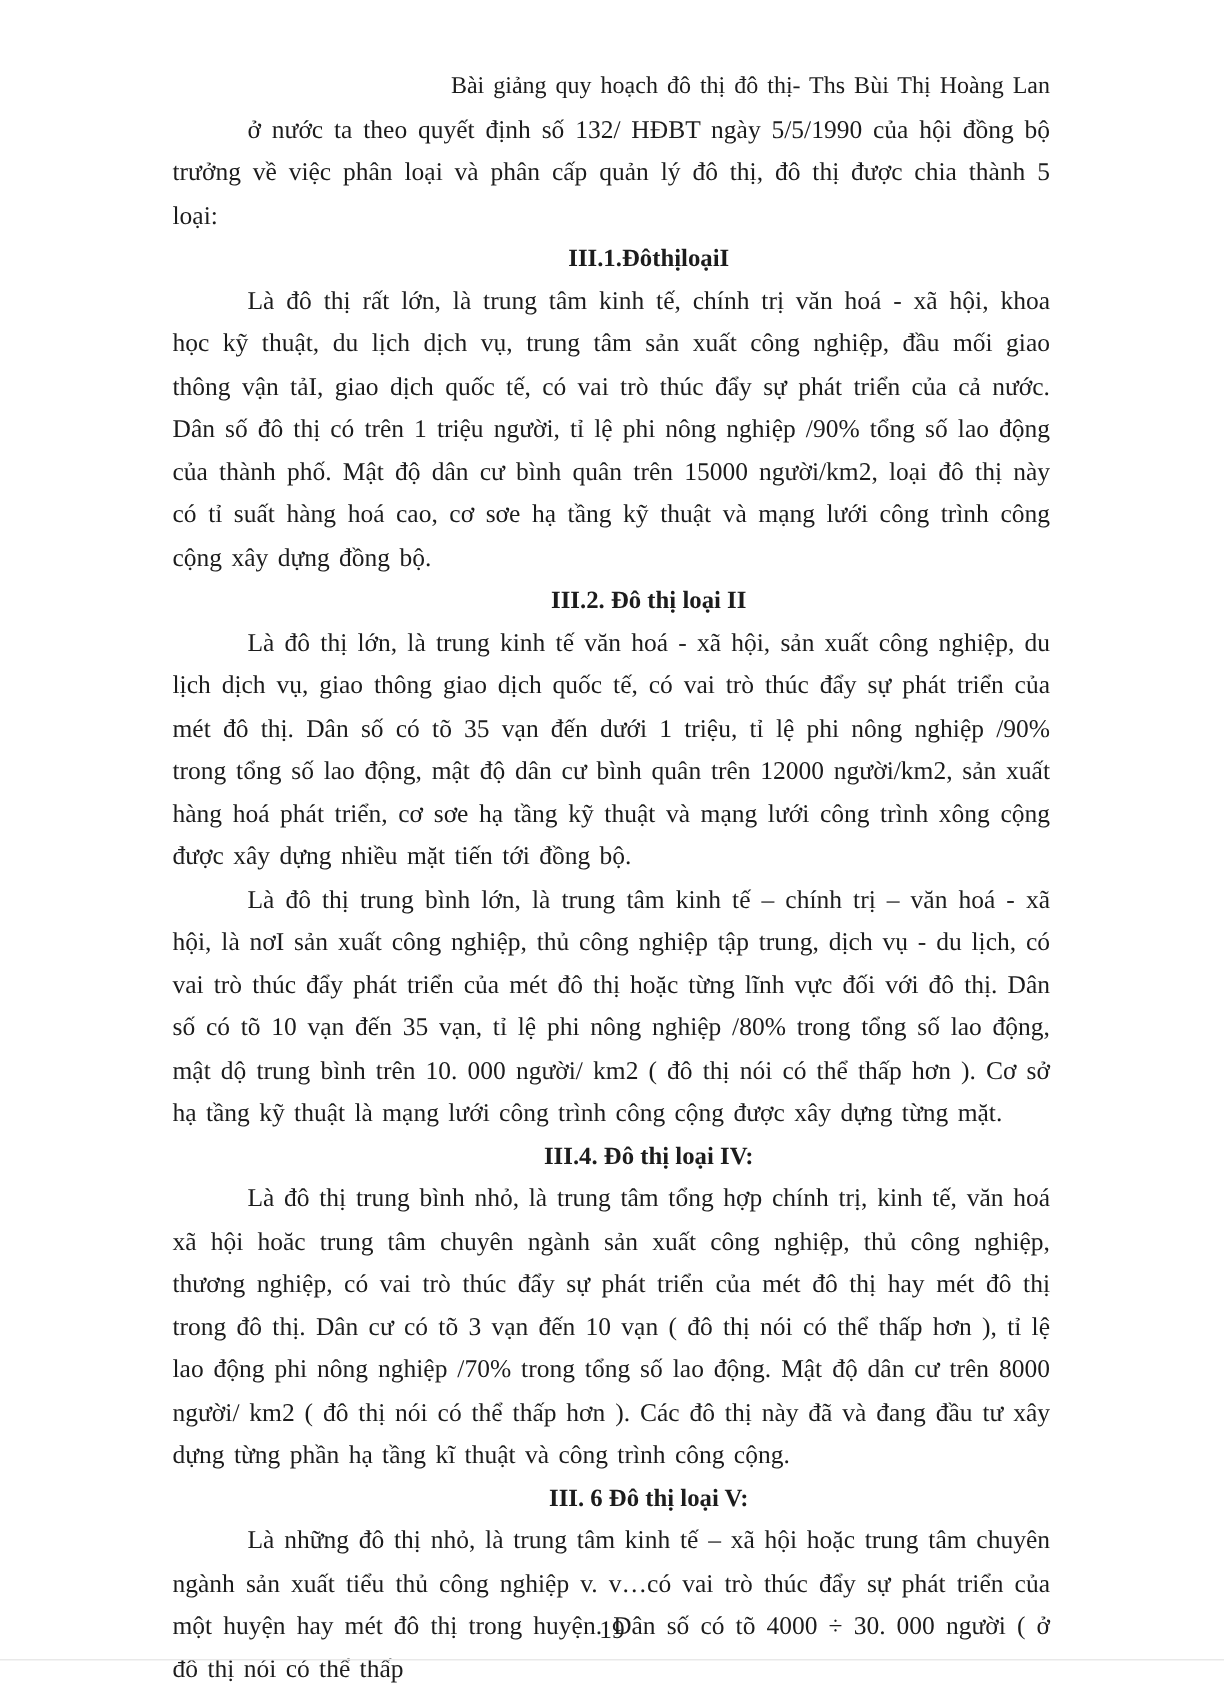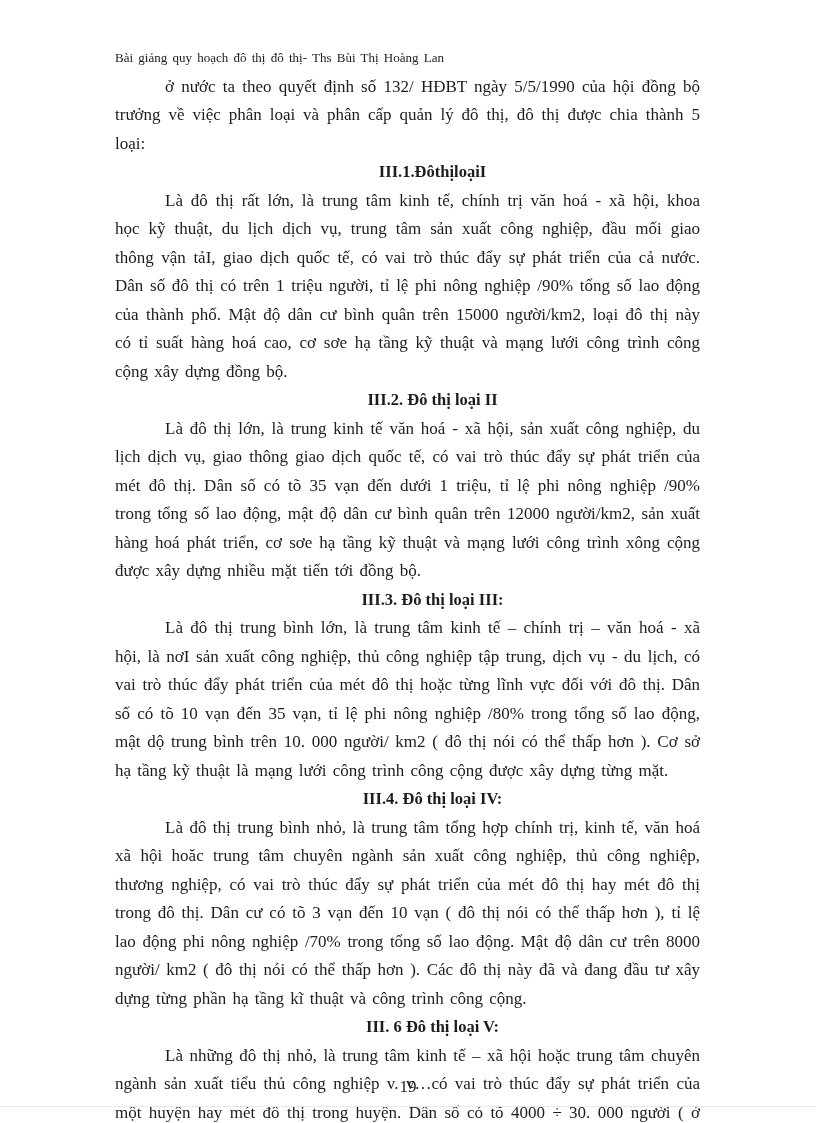--- a/index.html
+++ b/index.html
@@ -14,22 +14,22 @@
     color: #1c1c1c;
     overflow: hidden;
   }
   .content {
     position: absolute;
     top: 44px;
     left: 115px;
     width: 585px;
   }
   .doc-header {
-    text-align: left;
-    font-size: 13px;
+    text-align: right;
+    font-size: 16px;
     line-height: 28.5px;
     word-spacing: 2px;
   }
   .body-par {
     text-align: justify;
     text-indent: 50px;
     font-size: 17px;
     line-height: 28.5px;
     word-spacing: 2px;
   }
@@ -86,21 +86,20 @@
       </div>
       <p class="body-par">Là đô thị rất lớn, là trung tâm kinh tế, chính trị văn hoá - xã hội, khoa học kỹ thuật, du lịch dịch vụ, trung tâm sản xuất công nghiệp, đầu mối giao thông vận tảI, giao dịch quốc tế, có vai trò thúc đẩy sự phát triển của cả nước. Dân số đô thị có trên 1 triệu người, tỉ lệ phi nông nghiệp /90% tổng số lao động của thành phố. Mật độ dân cư bình quân trên 15000 người/km2, loại đô thị này có tỉ suất hàng hoá cao, cơ sơe hạ tầng kỹ thuật và mạng lưới công trình công cộng xây dựng đồng bộ.</p>
     </div>
 
     <div>
       <div class="heading">III.2. Đô thị loại II</div>
       <p class="body-par">Là đô thị lớn, là trung kinh tế văn hoá - xã hội, sản xuất công nghiệp, du lịch dịch vụ, giao thông giao dịch quốc tế, có vai trò thúc đẩy sự phát triển của mét đô thị. Dân số có tõ 35 vạn đến dưới 1 triệu, tỉ lệ phi nông nghiệp /90% trong tổng số lao động, mật độ dân cư bình quân trên 12000 người/km2, sản xuất hàng hoá phát triển, cơ sơe hạ tầng kỹ thuật và mạng lưới công trình xông cộng được xây dựng nhiều mặt tiến tới đồng bộ.</p>
     </div>
 
     <div>
-      <div class="heading">III.3. Đô thị loại III:</div>
       <p class="body-par">Là đô thị trung bình lớn, là trung tâm kinh tế – chính trị – văn hoá - xã hội, là nơI sản xuất công nghiệp, thủ công nghiệp tập trung, dịch vụ - du lịch, có vai trò thúc đẩy phát triển của mét đô thị hoặc từng lĩnh vực đối với đô thị. Dân số có tõ 10 vạn đến 35 vạn, tỉ lệ phi nông nghiệp /80% trong tổng số lao động, mật dộ trung bình trên 10. 000 người/ km2 ( đô thị nói có thể thấp hơn ). Cơ sở hạ tầng kỹ thuật là mạng lưới công trình công cộng được xây dựng từng mặt.</p>
     </div>
 
     <div>
       <div class="heading">III.4. Đô thị loại IV:</div>
       <p class="body-par">Là đô thị trung bình nhỏ, là trung tâm tổng hợp chính trị, kinh tế, văn hoá xã hội hoăc trung tâm chuyên ngành sản xuất công nghiệp, thủ công nghiệp, thương nghiệp, có vai trò thúc đẩy sự phát triển của mét đô thị hay mét đô thị trong đô thị. Dân cư có tõ 3 vạn đến 10 vạn ( đô thị nói có thể thấp hơn ), tỉ lệ lao động phi nông nghiệp /70% trong tổng số lao động. Mật độ dân cư trên 8000 người/ km2 ( đô thị nói có thể thấp hơn ). Các đô thị này đã và đang đầu tư xây dựng từng phần hạ tầng kĩ thuật và công trình công cộng.</p>
     </div>
 
     <div>
       <div class="heading">III. 6 Đô thị loại V:</div>

